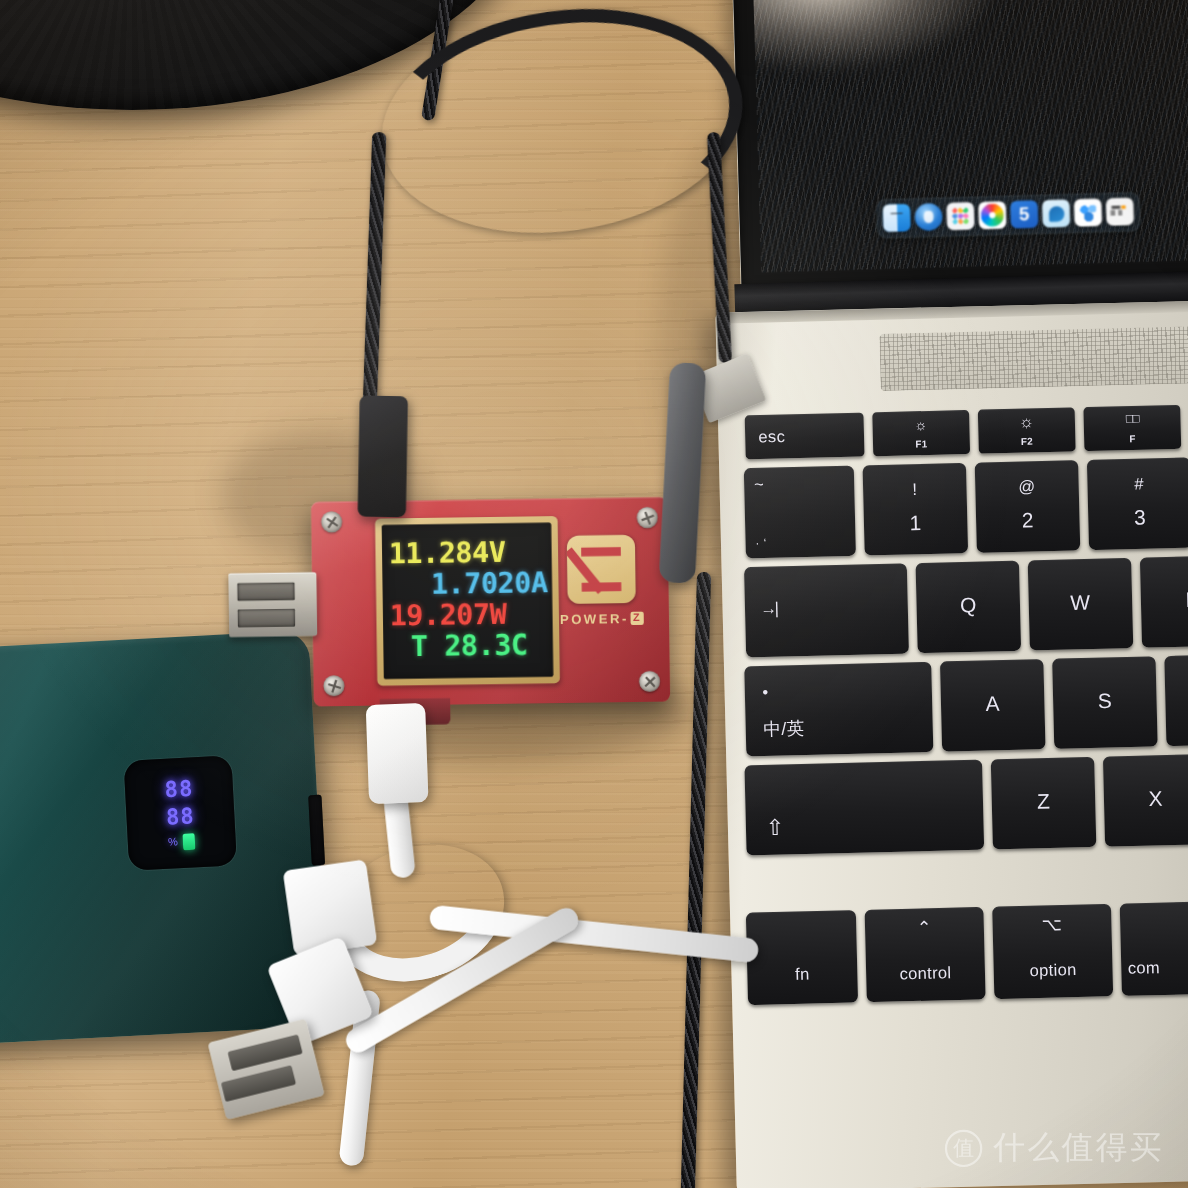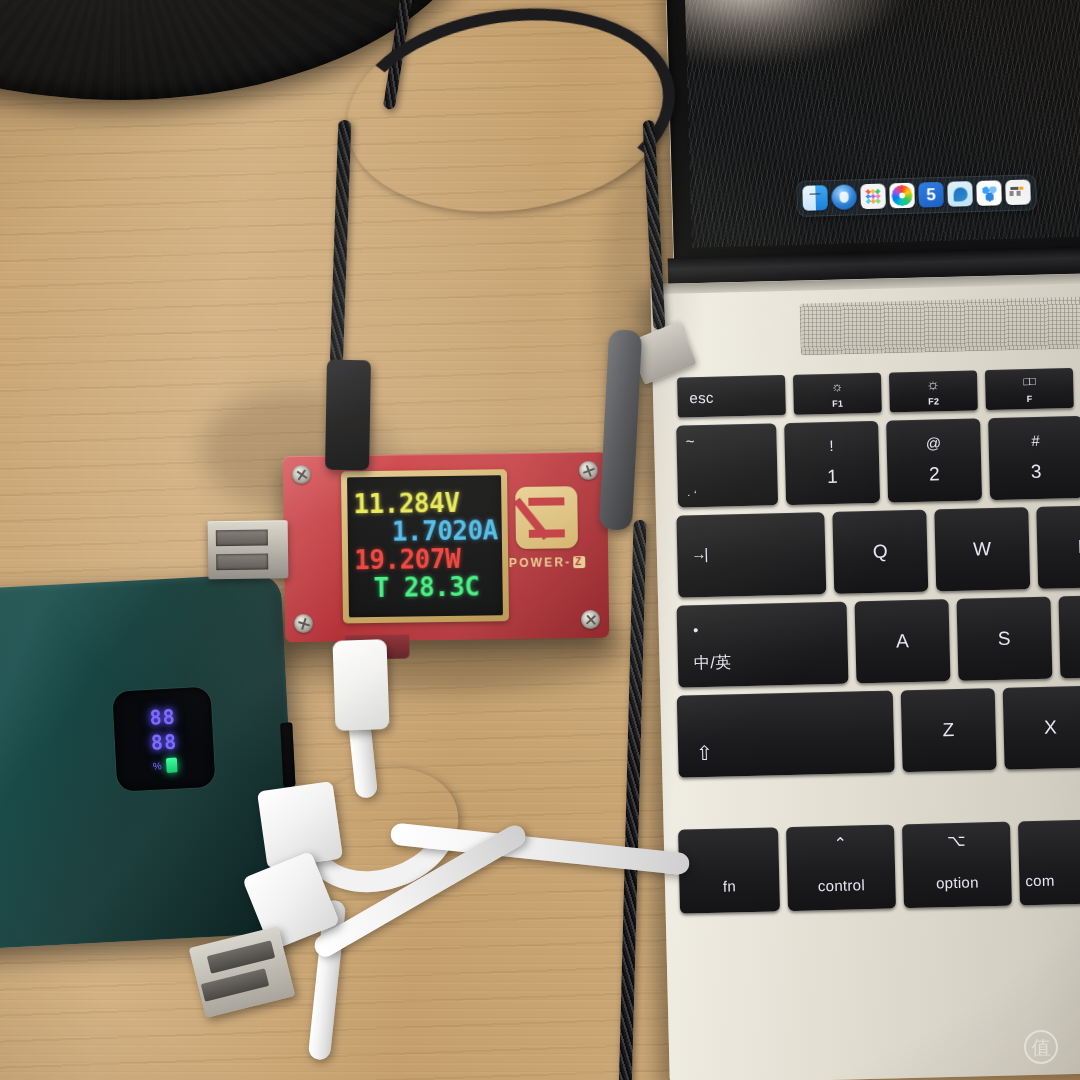--- a/index.html
+++ b/index.html
@@ -612,15 +612,16 @@
               background:linear-gradient(180deg,#d8d5cd,#a9a59d);"></div>
   <div class="plug-white" style="left:208px; top:948px; width:66px; height:18px; border-radius:2px; transform:rotate(-14deg);
               background:linear-gradient(180deg,#6f6c66,#4a4843); box-shadow:none;"></div>
   <div class="plug-white" style="left:202px; top:976px; width:66px; height:18px; border-radius:2px; transform:rotate(-14deg);
               background:linear-gradient(180deg,#6f6c66,#4a4843); box-shadow:none;"></div>
 
   <div class="vignette"></div>
 
   <div class="watermark">
     <div class="wm-logo">值</div>
+    <div class="wm-text">什么值得买</div>
   </div>
 
 </div>
 
 </body></html>

